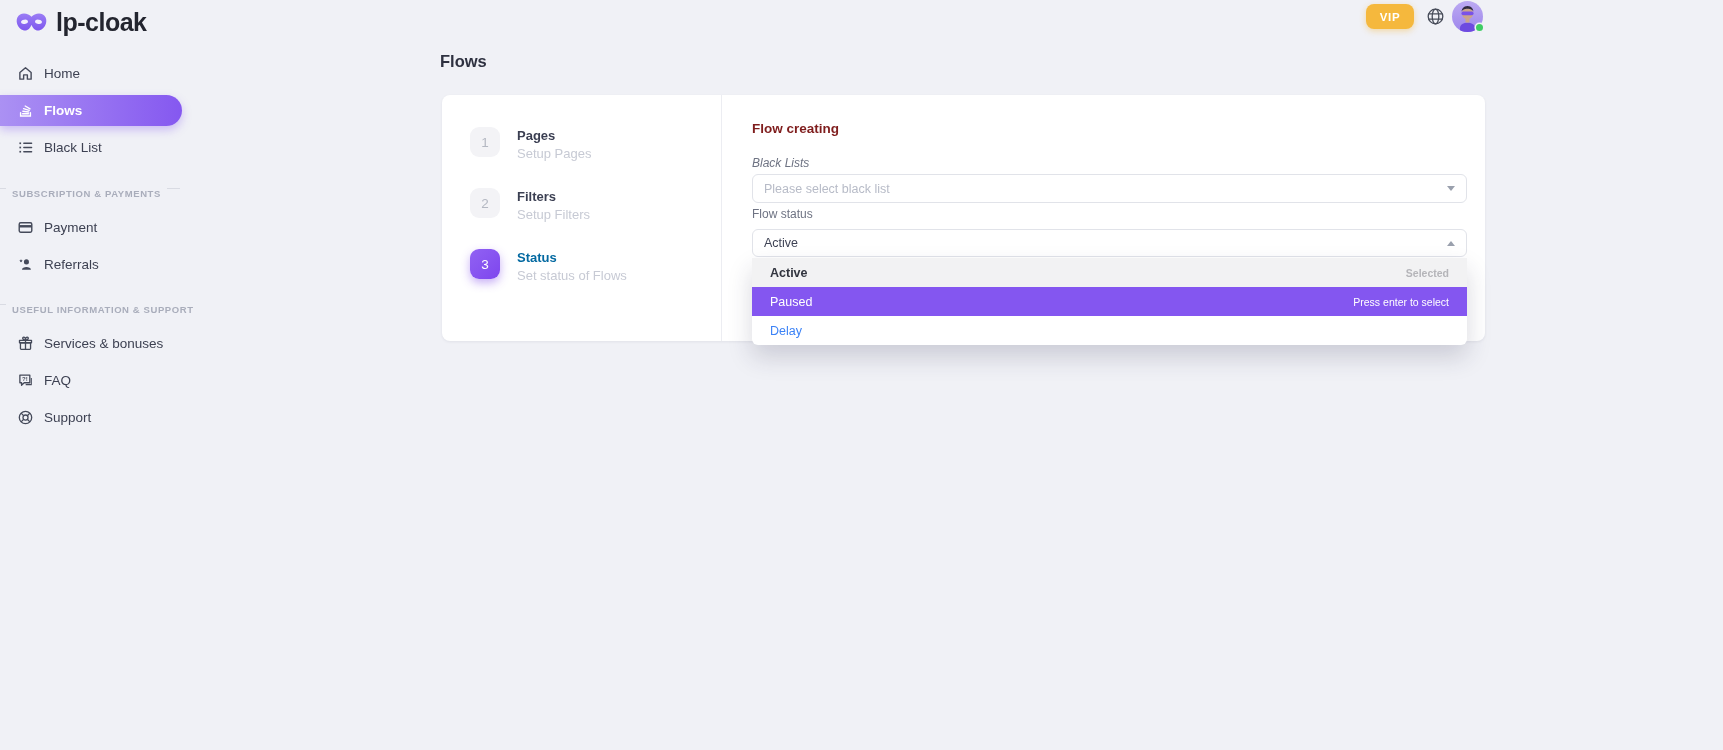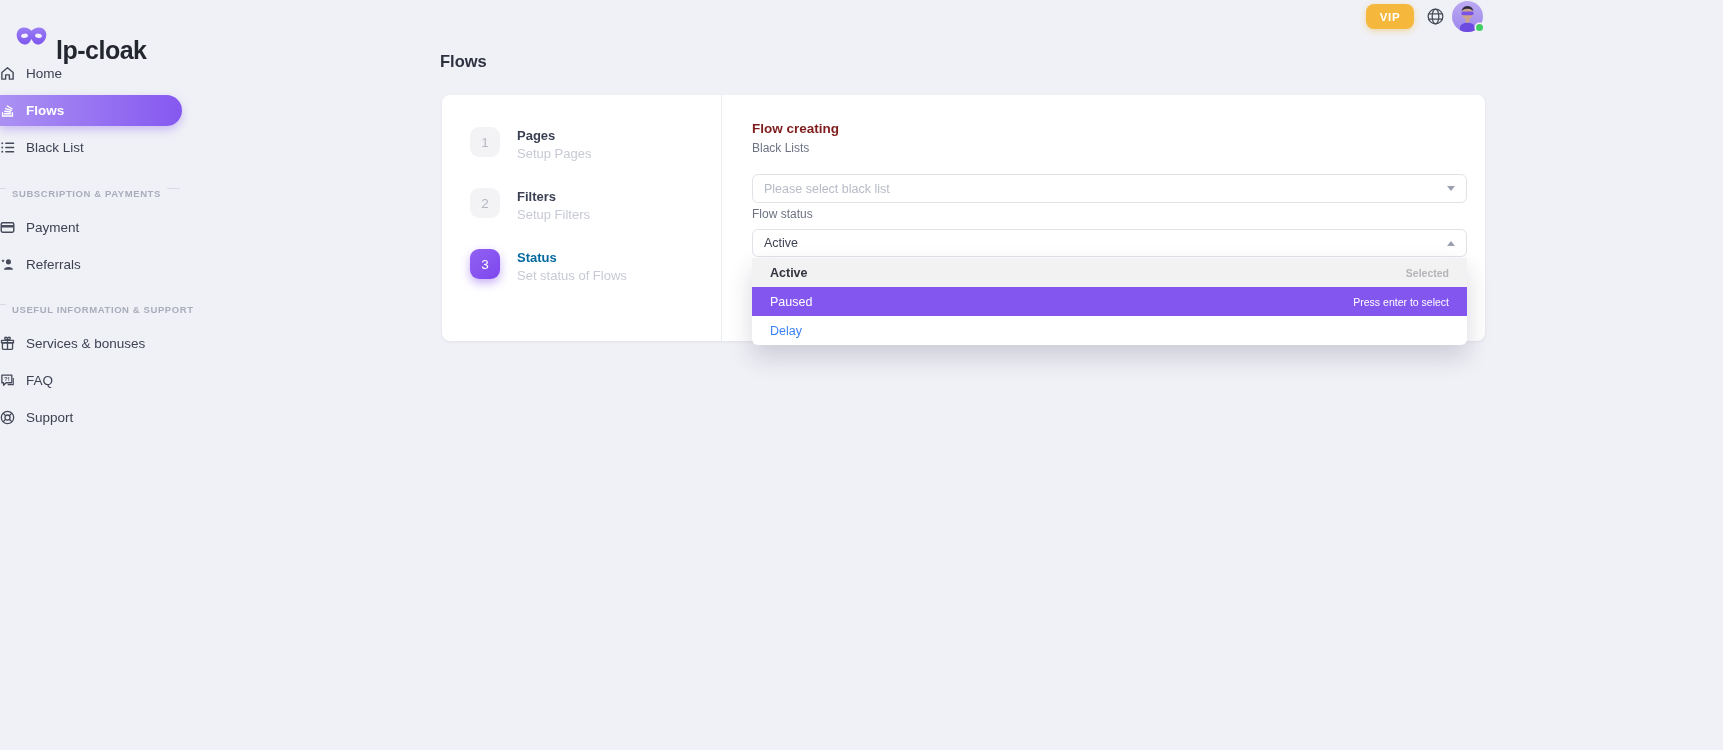--- a/index.html
+++ b/index.html
@@ -6,37 +6,37 @@
   html,body { width:1723px; height:750px; overflow:hidden; }
   body {
     background:#f0f1f6;
     font-family:"Liberation Sans", sans-serif;
     position:relative;
     color:#3d4152;
   }
 
   
   .logo { position:absolute; left:15px; top:8px; display:flex; align-items:center; gap:8px; }
-  .logo-text { font-size:25px; font-weight:800; letter-spacing:-0.5px; color:#23252f;margin-top:28px; }
+  .logo-text { font-size:25px; font-weight:800; letter-spacing:-0.5px; color:#23252f; }
   .vip-btn {
     position:absolute; left:1366px; top:4px; width:48px; height:25px;
     background:#f5b83d; border:none; border-radius:8px;
     color:#fff; font-size:11.5px; font-weight:bold; letter-spacing:0.6px;
     font-family:"Liberation Sans", sans-serif; cursor:pointer;
     display:flex; align-items:center; justify-content:center;
     box-shadow:0 2px 6px rgba(245,184,61,0.45);
   }
   .globe-btn { position:absolute; left:1427px; top:8px; width:17px; height:17px; cursor:pointer; background:none; border:none; padding:0; }
   .avatar-wrap { position:absolute; left:1452px; top:1px; width:31px; height:31px; cursor:pointer; }
 
   
   .sidebar { position:absolute; left:0; top:0; width:182px; height:750px; }
   .side-item {
     position:absolute; left:0; width:182px; height:30px;
-    display:flex; align-items:center; gap:11px; 
+    display:flex; align-items:center; gap:11px; padding-left:18px;
     font-size:13.5px; color:#3d4152; cursor:pointer;
   }
   .side-item svg { flex:0 0 auto; }
   .side-item.active {
     height:31px; border-radius:0 16px 16px 0;
     background:linear-gradient(90deg,#ab91f3,#8558f0);
     color:#fff; font-weight:bold;
     box-shadow:0 4px 10px rgba(133,88,240,0.35);
   }
   .side-section {
@@ -274,21 +274,21 @@
   <div class="step active" style="top:154px;">
     <div class="step-badge">3</div>
     <div>
       <div class="step-title">Status</div>
       <div class="step-sub">Set status of Flows</div>
     </div>
   </div>
 
   <div class="form-title">Flow creating</div>
 
-  <div class="field-label" style="top:46px;">Black Lists</div>
+  <div class="field-label" style="top:61px;font-style:italic;">Black Lists</div>
   <div class="select-box" style="top:79px;">
     <input type="text" readonly="" placeholder="Please select black list" style="">
     <span class="caret down"></span>
   </div>
 
   <div class="field-label" style="top:112px;">Flow status</div>
   <div class="select-box" style="top:134px; height:28px;">
     <span class="select-value">Active</span>
     <span class="caret up"></span>
   </div>

